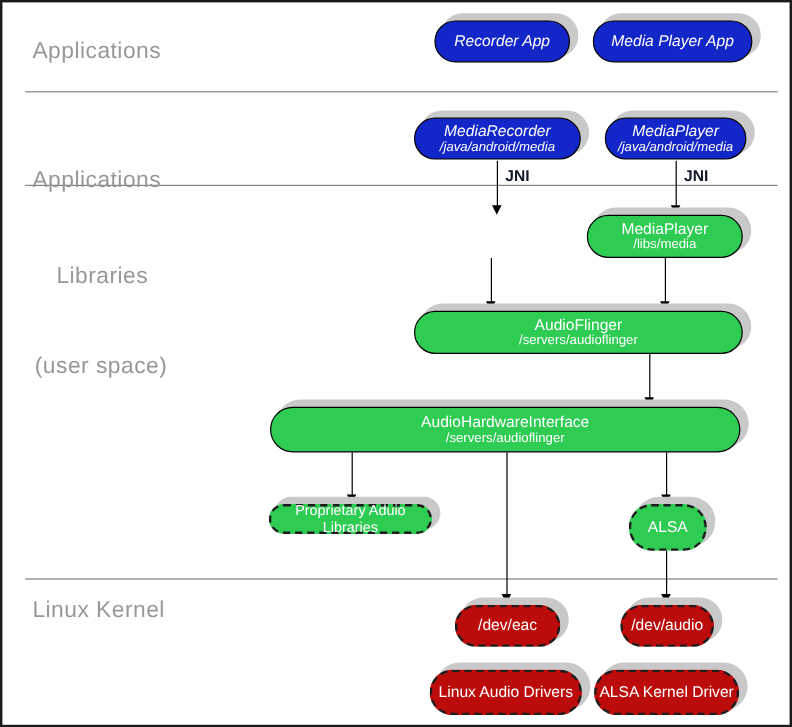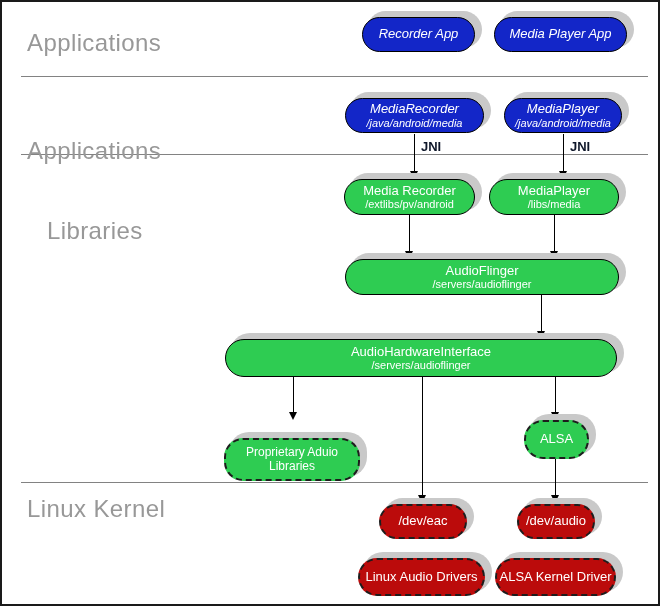--- a/index.html
+++ b/index.html
@@ -9,21 +9,21 @@
     width:660px;height:606px;
     background:#fff;
     border:2px solid #1a1a1a;
     font-family:"Liberation Sans", sans-serif;
     overflow:hidden;
   }
   
   .layer-label{
     position:absolute;
     color:#989898;
-    font-size:24px;
+    font-size:19px;
     letter-spacing:0.4px;
     line-height:25px;
     white-space:pre;
   }
   
   .sep{
     position:absolute;
     left:19px;width:627px;height:1px;
     background:#828282;
   }
@@ -72,20 +72,21 @@
   <div class="sep" style="top:480px"></div>
 
   <div class="layer-label" style="left:25px;top:28px">Applications</div>
 
   <div class="layer-label" style="left:25px;top:86px">
     <div>Applications</div>
   </div>
 
   <div class="layer-label" style="left:27px;top:166px">
     <div style="margin-left:18px">Libraries</div>
+    <div>(user space)</div>
   </div>
 
   <div class="layer-label" style="left:25px;top:494px">Linux Kernel</div>
 
   <div class="pill blue" style="left:360px;top:15px;width:113px;height:35px">
     <div class="t">Recorder App</div>
   </div>
   <div class="pill blue" style="left:492px;top:15px;width:133px;height:35px">
     <div class="t">Media Player App</div>
   </div>
@@ -97,24 +98,20 @@
   <div class="pill blue" style="left:502px;top:96px;width:118px;height:35px">
     <div class="t">MediaPlayer</div>
     <div class="p">/java/android/media</div>
   </div>
 
   <div class="varrow" style="left:408px;top:132px;height:45px"></div>
   <div class="varrow" style="left:557px;top:132px;height:45px"></div>
   <div class="edge-label" style="left:419px;top:137px">JNI</div>
   <div class="edge-label" style="left:568px;top:137px">JNI</div>
 
-  <div class="pill green" style="left:342px;top:177px;width:131px;height:36px">
-    <div class="t">Media Recorder</div>
-    <div class="p">/extlibs/pv/android</div>
-  </div>
   <div class="pill green" style="left:487px;top:177px;width:130px;height:36px">
     <div class="t">MediaPlayer</div>
     <div class="p">/libs/media</div>
   </div>
 
   <div class="varrow" style="left:403px;top:213px;height:44px"></div>
   <div class="varrow" style="left:548px;top:213px;height:44px"></div>
 
   <div class="pill green" style="left:343px;top:257px;width:274px;height:36px">
     <div class="t">AudioFlinger</div>
@@ -125,21 +122,21 @@
 
   <div class="pill green" style="left:223px;top:337px;width:392px;height:38px">
     <div class="t">AudioHardwareInterface</div>
     <div class="p">/servers/audioflinger</div>
   </div>
 
   <div class="varrow" style="left:287px;top:375px;height:43px"></div>
   <div class="varrow" style="left:416px;top:375px;height:126px"></div>
   <div class="varrow" style="left:549px;top:375px;height:43px"></div>
 
-  <div class="pill green dashed" style="left:222px;top:436px;width:136px;height:43px">
+  <div class="pill green dashed" style="left:222px;top:418px;width:136px;height:25px">
     <div class="t2">Proprietary Aduio</div>
     <div class="t2">Libraries</div>
   </div>
   <div class="pill green dashed" style="left:522px;top:418px;width:65px;height:39px">
     <div class="t">ALSA</div>
   </div>
 
   <div class="varrow" style="left:549px;top:457px;height:44px"></div>
 
   <div class="pill red dashed" style="left:377px;top:502px;width:88px;height:35px">

